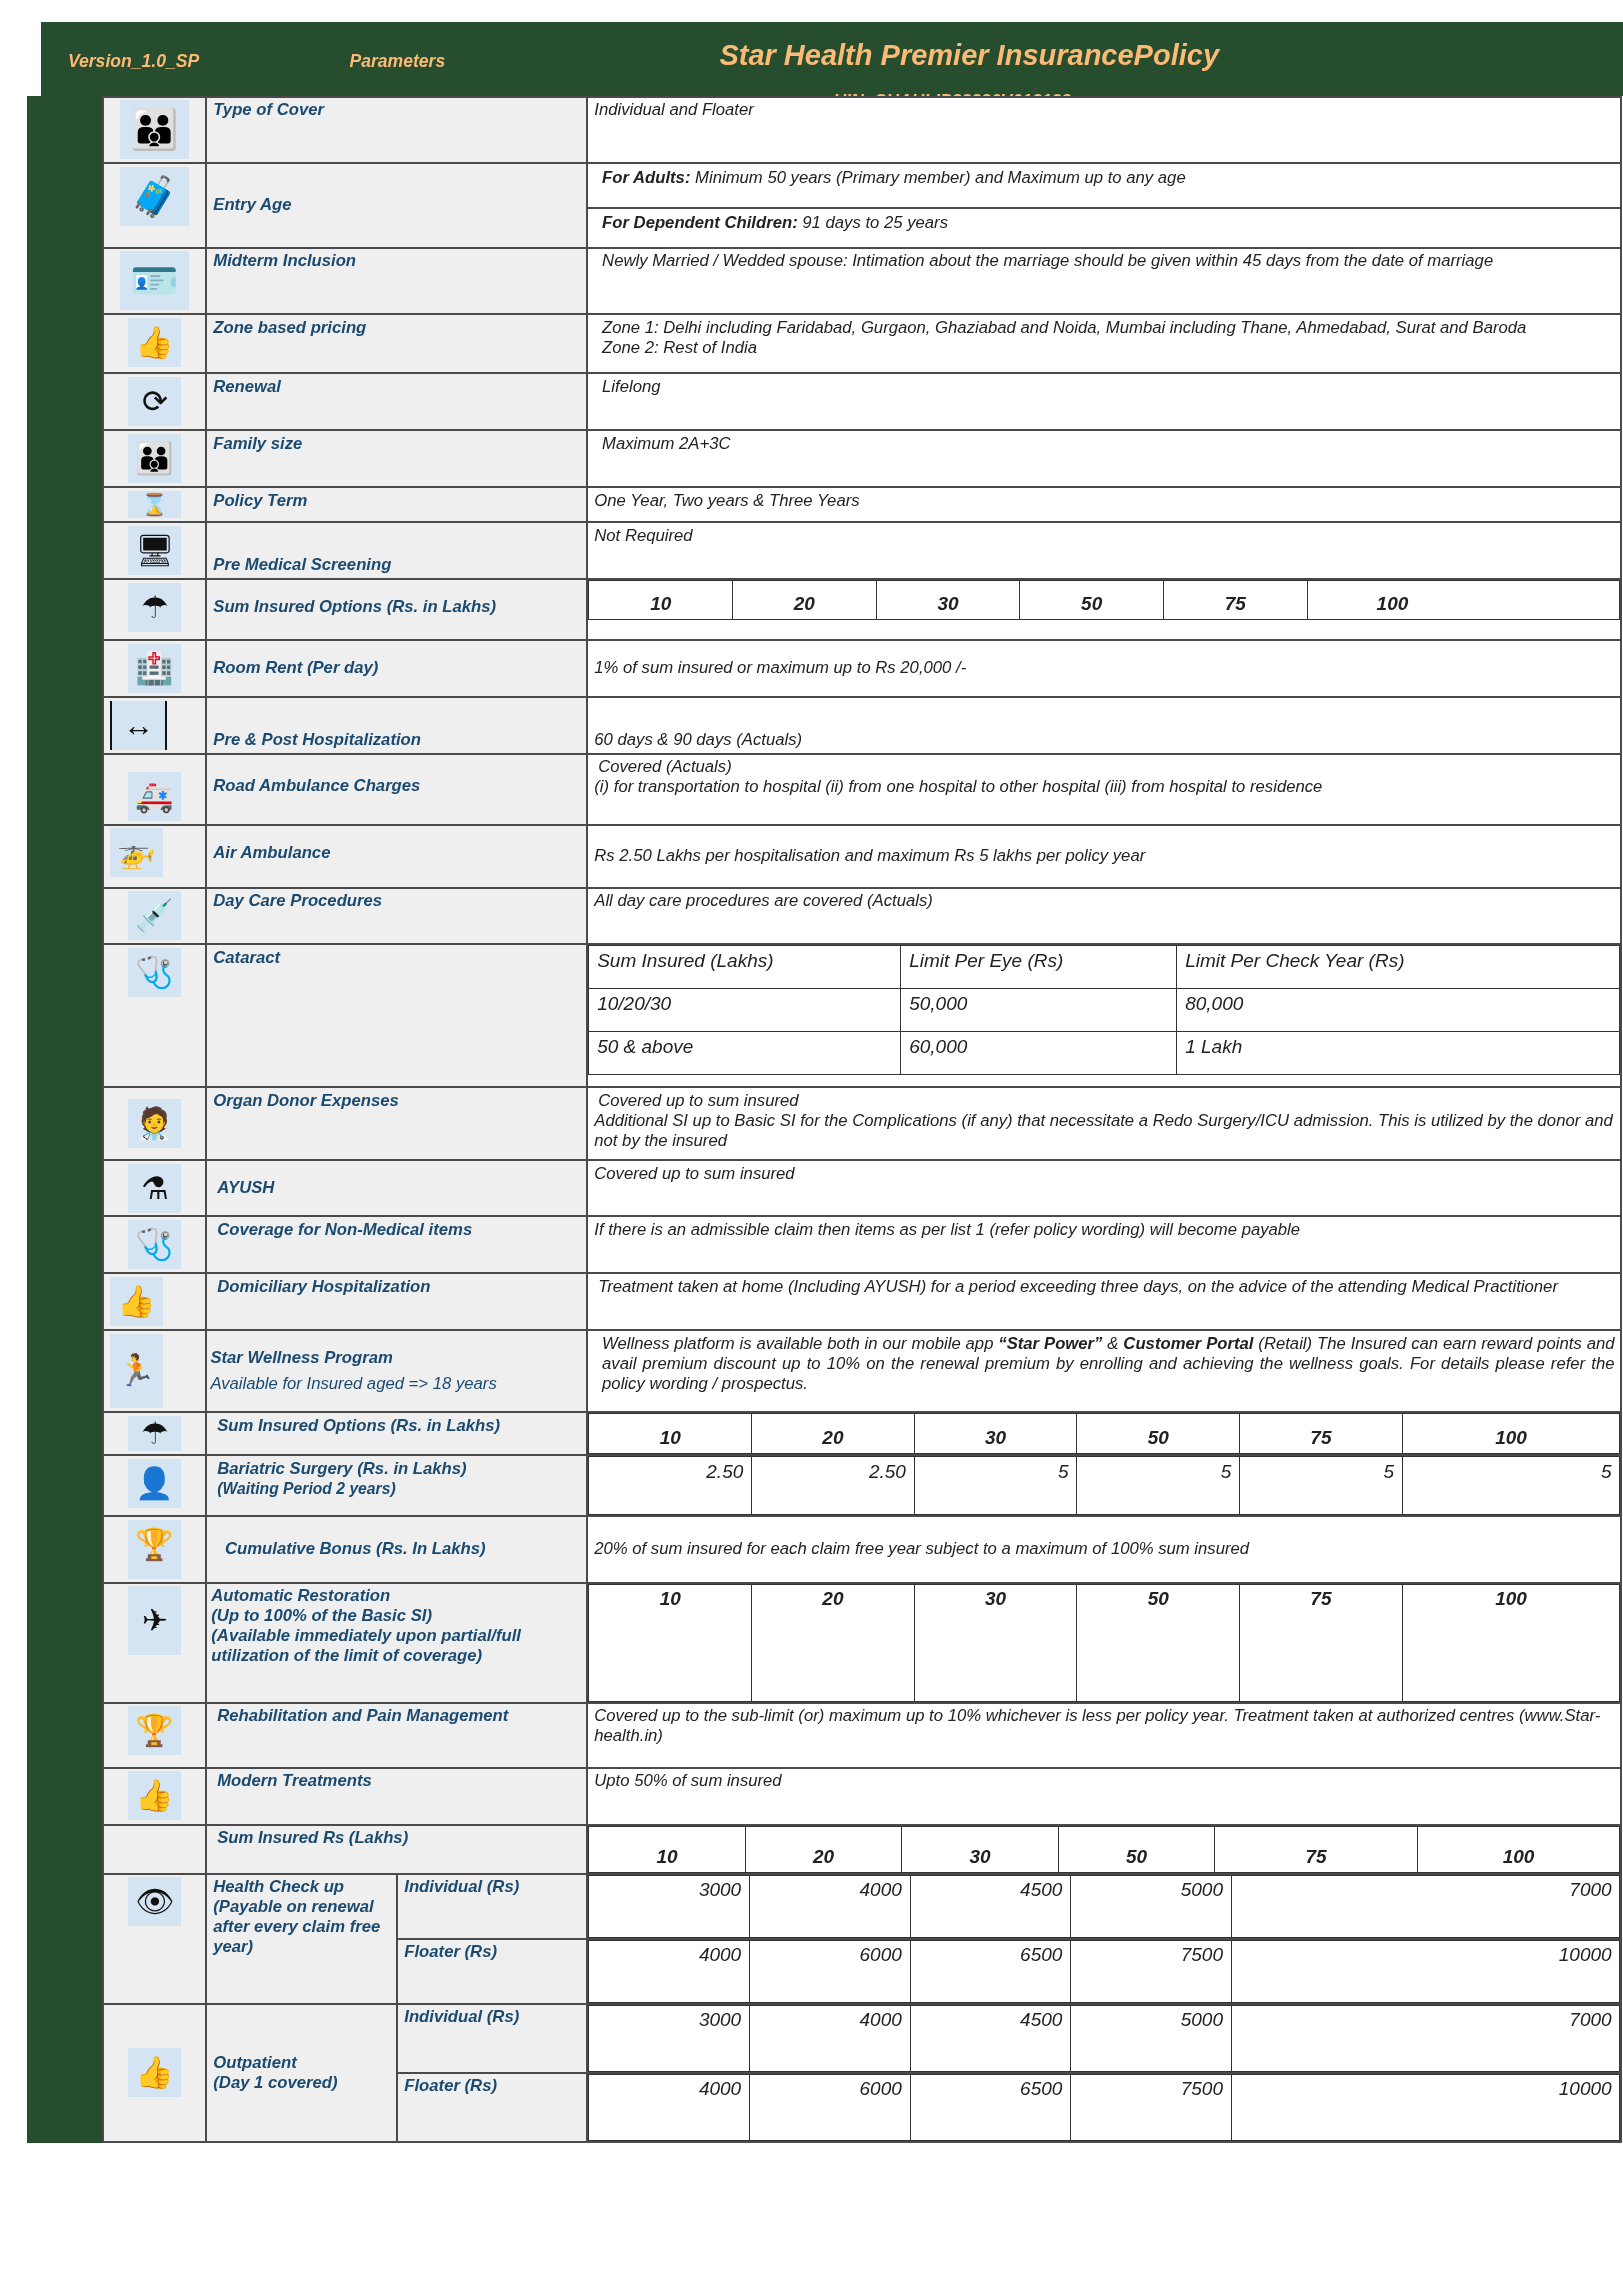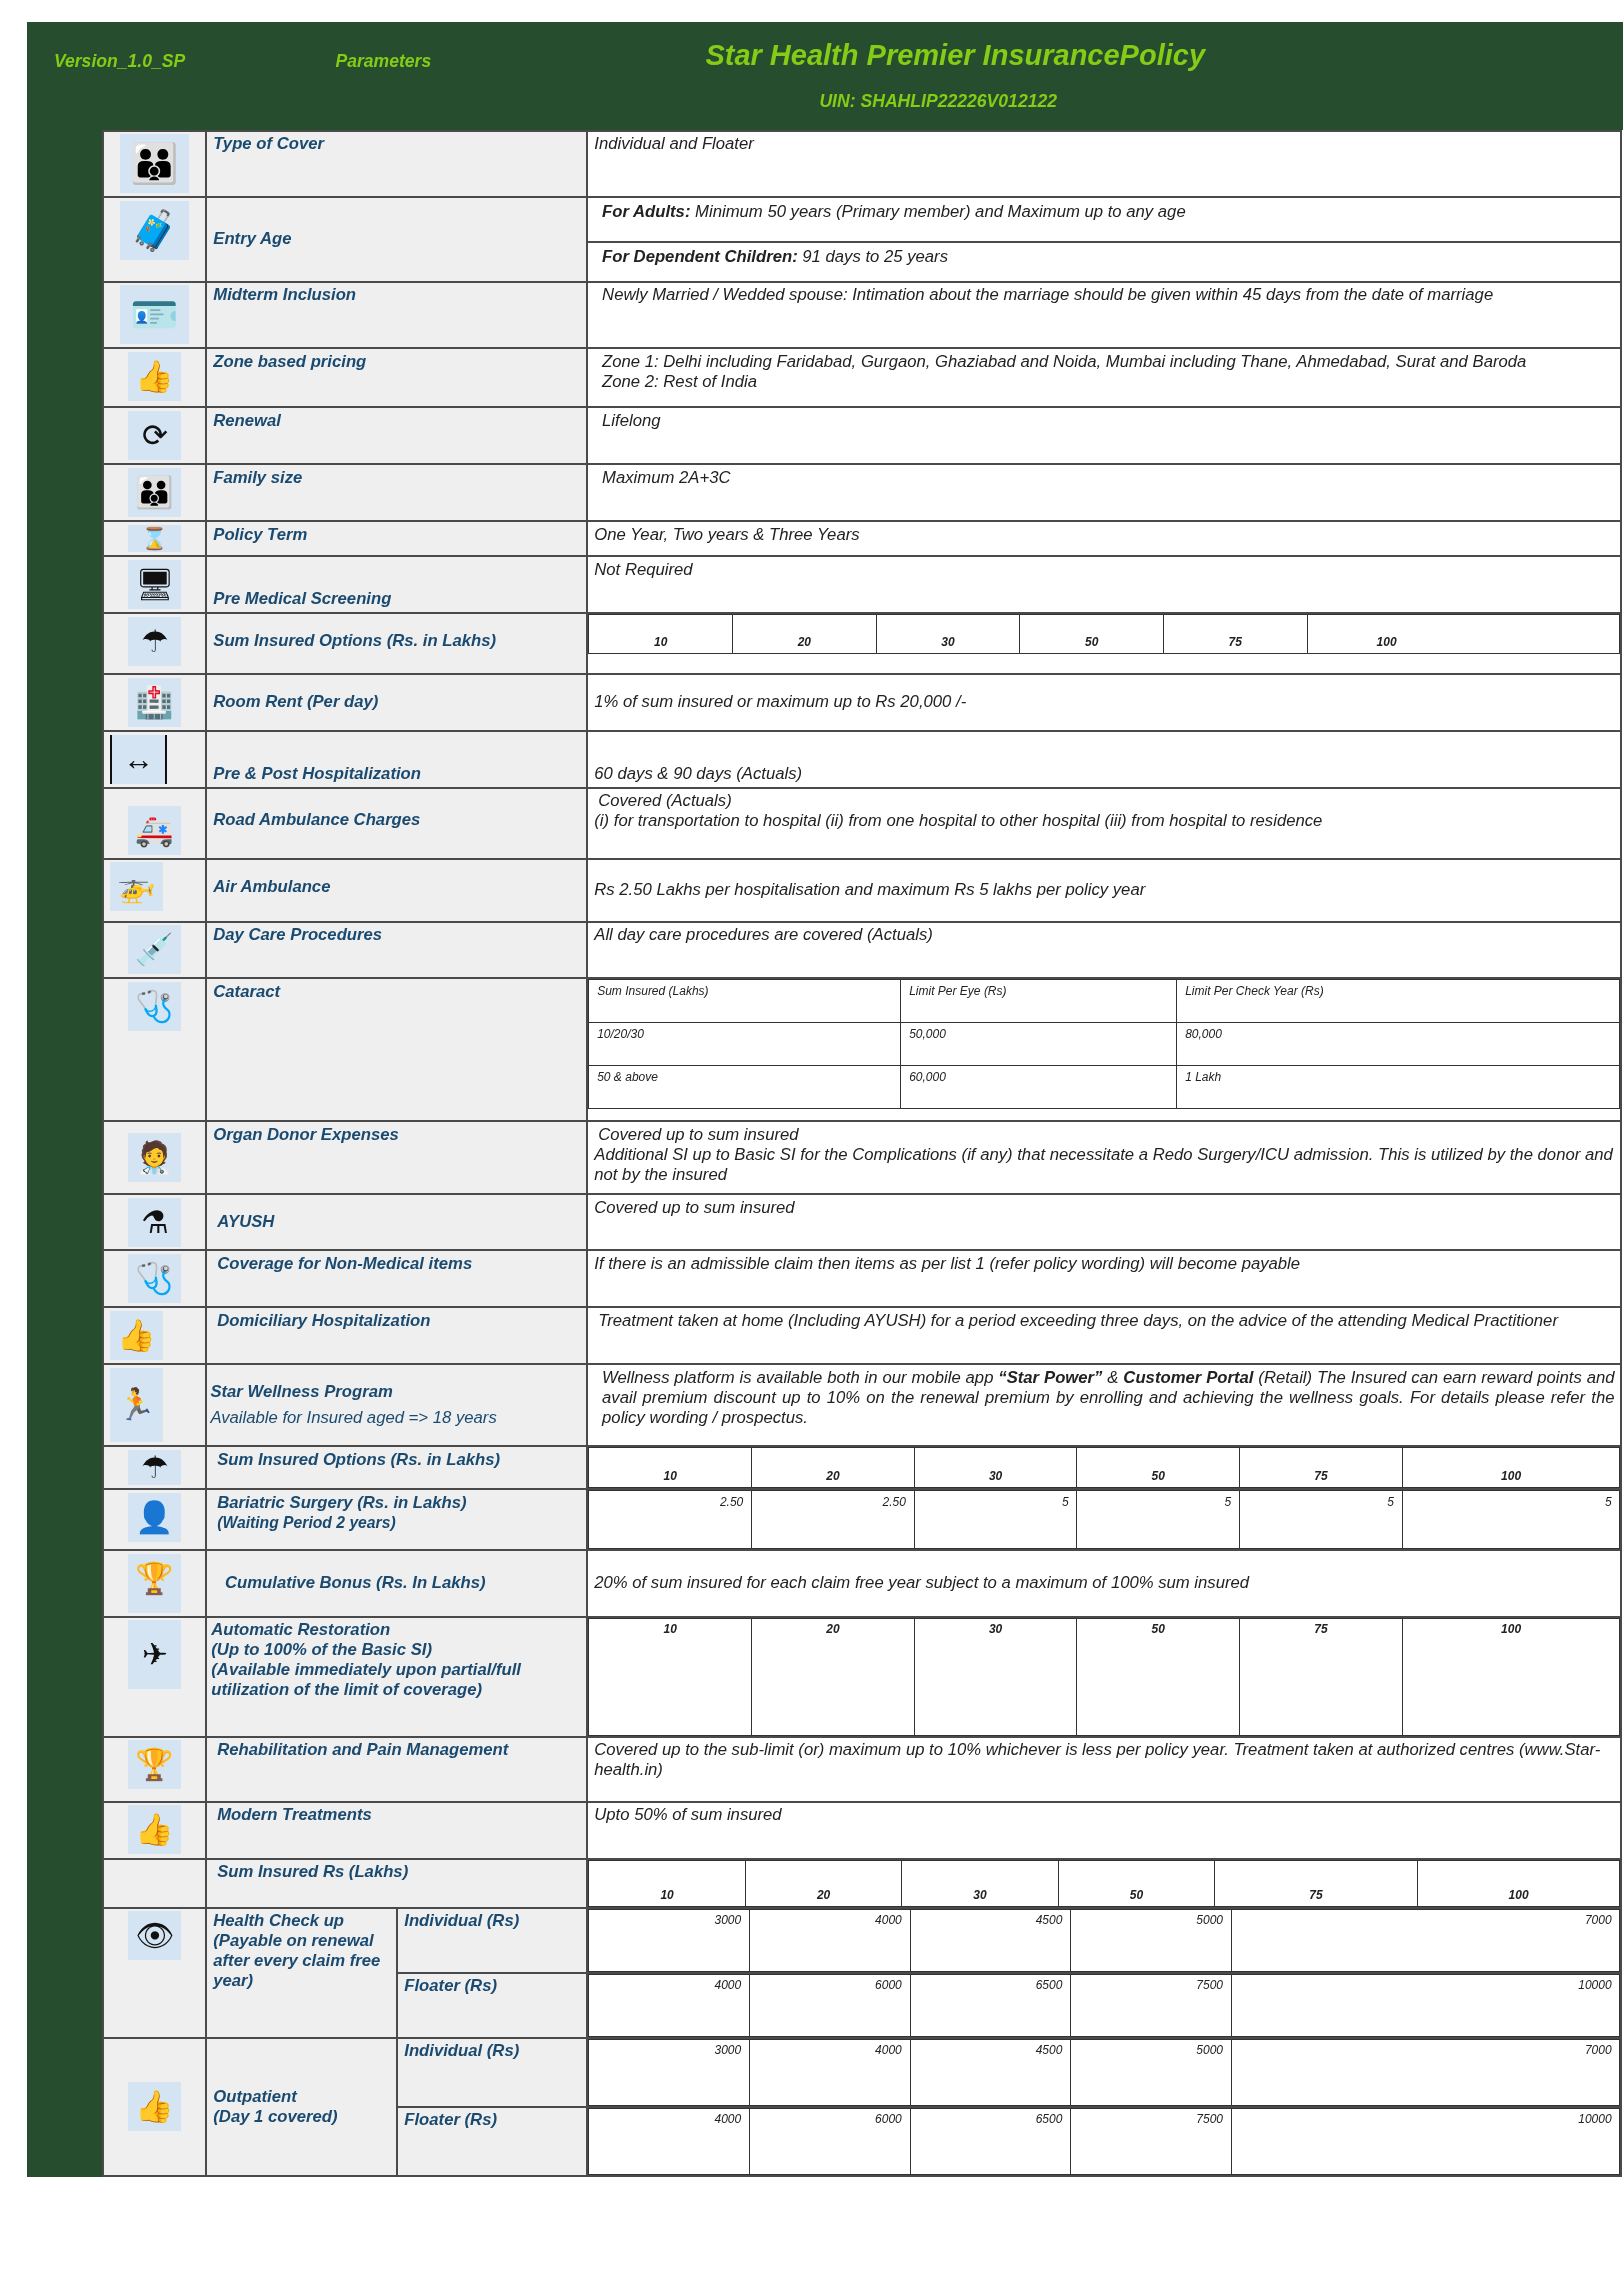--- a/index.html
+++ b/index.html
@@ -1,33 +1,33 @@
 <!DOCTYPE html>
 <html><head>
 <meta charset="utf-8">
 <style>
   html, body { margin: 0; padding: 0; background: #ffffff; }
   body { width: 1623px; height: 2295px; position: relative; font-family: "Liberation Sans", sans-serif; }
   .page { position: absolute; left: 27.4px; top: 21.6px; width: 1596px; }
-  .header { position: relative; height: 108px; background: #264d2e; color: #84cc16; font-style: italic; font-weight: bold; }
+  .header { position: relative; height: 74px; background: #264d2e; color: #fdba74; font-style: italic; font-weight: bold; margin-left: 14px; }
   .header .ver { position: absolute; left: 26.5px; top: 29px; font-size: 17.6px; }
   .header .param { position: absolute; left: 308px; top: 29px; font-size: 17.6px; }
   .header .title { position: absolute; left: 678px; top: 17.6px; font-size: 29px; }
   .header .uin { position: absolute; left: 792px; top: 69px; font-size: 17.6px; }
   .body-wrap { position: relative; display: flex; }
   .greenband { width: 75px; background: #264d2e; height: 1980px; flex: none; }
   table.main { border-collapse: collapse; width: 1520px; table-layout: fixed; }
   table.main td { border: 2px solid #4a4a4a; vertical-align: top; padding: 2.9px 5.9px; font-size: 16.7px; }
   td.ic { width: 103px; background: #efefef; text-align: center; padding: 2px; }
   td.lbl { width: 367px; background: #efefef; color: #1b4a70; font-style: italic; font-weight: bold; font-size: 17.6px; }
   td.val { background: #fff; font-style: italic; color: #222; }
   .icon { display: inline-block; width: 69px; height: 59px; background: #d4e4f2; color: #111; font-size: 39px; line-height: 59px; text-align: center; font-style: normal; }
   .small-icon { width: 53px; height: 49px; line-height: 49px; font-size: 31px; }
   table.inner { border-collapse: collapse; width: 100%; table-layout: fixed; }
-  table.inner td { border: 1px solid #333; padding: 3.9px 7.8px; font-size: 12px; font-style: italic; }
+  table.inner td { border: 1px solid #333; padding: 3.9px 7.8px; font-size: 19px; font-style: italic; }
   td.nopad { padding: 0 !important; }
   .num { text-align: center; font-weight: bold; }
   .numv { text-align: right; }
   .sub { color: #1b4a70; font-weight: normal; font-size: 16.7px; display: block; margin-top: 5.9px; }
   b.bi { font-weight: bold; }
 </style>
 </head>
 <body>
 
 <div class="page">

